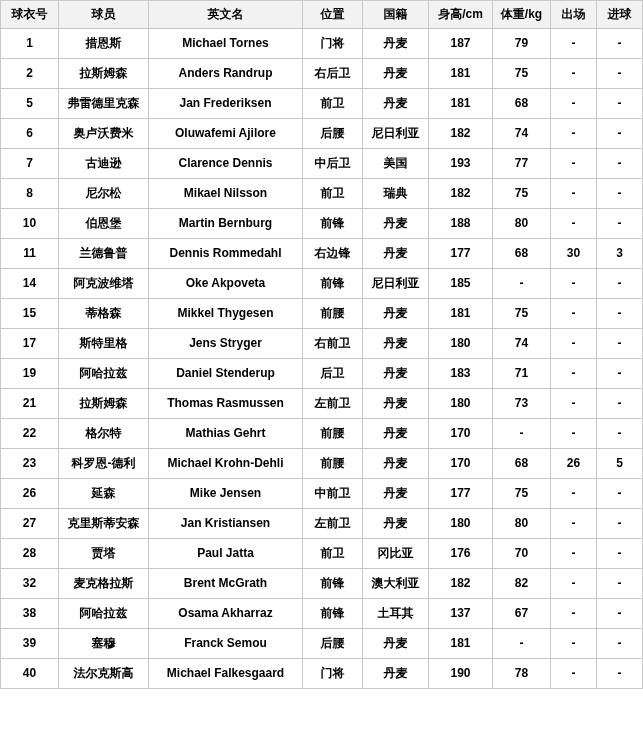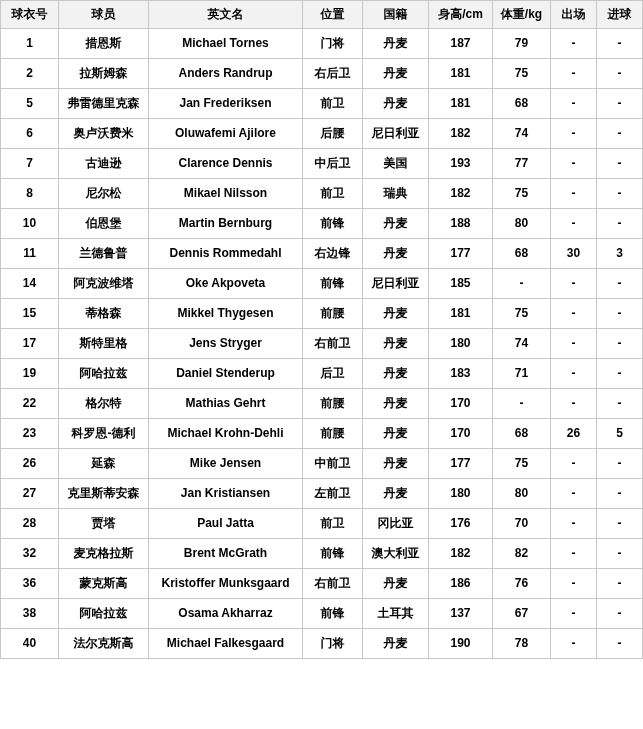--- a/index.html
+++ b/index.html
@@ -207,20 +207,31 @@
       <td>阿哈拉兹</td>
       <td>Daniel Stenderup</td>
       <td>后卫</td>
       <td>丹麦</td>
       <td>183</td>
       <td>71</td>
       <td>-</td>
       <td>-</td>
     </tr>
     <tr>
+      <td>21</td>
+      <td>拉斯姆森</td>
+      <td>Thomas Rasmussen</td>
+      <td>左前卫</td>
+      <td>丹麦</td>
+      <td>180</td>
+      <td>73</td>
+      <td>-</td>
+      <td>-</td>
+    </tr>
+    <tr>
       <td>22</td>
       <td>格尔特</td>
       <td>Mathias Gehrt</td>
       <td>前腰</td>
       <td>丹麦</td>
       <td>170</td>
       <td>-</td>
       <td>-</td>
       <td>-</td>
     </tr>
@@ -273,42 +284,42 @@
       <td>麦克格拉斯</td>
       <td>Brent McGrath</td>
       <td>前锋</td>
       <td>澳大利亚</td>
       <td>182</td>
       <td>82</td>
       <td>-</td>
       <td>-</td>
     </tr>
     <tr>
-      <td>36</td>
-      <td>蒙克斯高</td>
-      <td>Kristoffer Munksgaard</td>
-      <td>右前卫</td>
-      <td>丹麦</td>
-      <td>186</td>
-      <td>76</td>
-      <td>-</td>
-      <td>-</td>
-    </tr>
-    <tr>
       <td>38</td>
       <td>阿哈拉兹</td>
       <td>Osama Akharraz</td>
       <td>前锋</td>
       <td>土耳其</td>
       <td>137</td>
       <td>67</td>
       <td>-</td>
       <td>-</td>
     </tr>
     <tr>
+      <td>39</td>
+      <td>塞穆</td>
+      <td>Franck Semou</td>
+      <td>后腰</td>
+      <td>丹麦</td>
+      <td>181</td>
+      <td>-</td>
+      <td>-</td>
+      <td>-</td>
+    </tr>
+    <tr>
       <td>40</td>
       <td>法尔克斯高</td>
       <td>Michael Falkesgaard</td>
       <td>门将</td>
       <td>丹麦</td>
       <td>190</td>
       <td>78</td>
       <td>-</td>
       <td>-</td>
     </tr>

